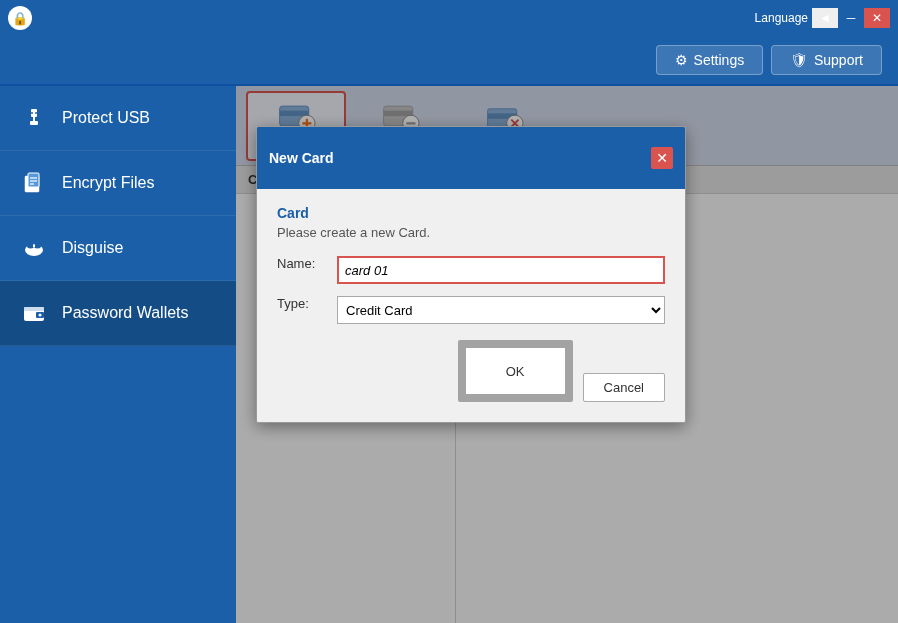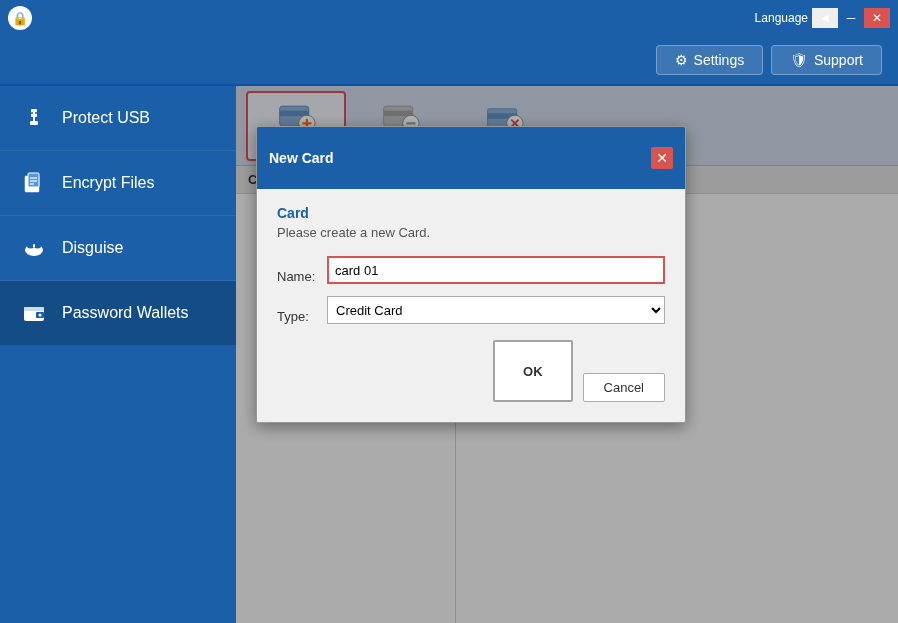--- a/index.html
+++ b/index.html
@@ -228,60 +228,61 @@
       font-weight: 600;
       margin-bottom: 4px;
     }
     .dialog-section-desc {
       color: #555;
       font-size: 13px;
       margin-bottom: 16px;
     }
     .dialog-field {
       display: flex;
-      align-items: flex-end;
+      align-items: flex-start;
       margin-bottom: 12px;
+      gap: 10px;
     }
     .dialog-field label {
       width: 50px;
       font-size: 13px;
       color: #333;
       text-align: left;
     }
     .dialog-field input[type="text"] {
       flex: 1;
       height: 28px;
       border: 2px solid #d9534f;
       padding: 0 6px;
       font-size: 13px;
       outline: none;
+      font-style: italic;
     }
     .dialog-field select {
       flex: 1;
       height: 28px;
       border: 1px solid #aaa;
       padding: 0 4px;
       font-size: 13px;
       background: white;
     }
     .dialog-actions {
       display: flex;
       justify-content: flex-end;
       gap: 10px;
       margin-top: 16px;
     }
     .btn-ok {
       background: white;
-      border: 2px solid #a3a3a3;
+      border: 8px solid #a3a3a3;
       color: #333;
-      padding: 6px 28px;
+      padding: 6px 40px;
       cursor: pointer;
       font-size: 13px;
       border-radius: 2px;
-      font-weight: bold;
     }
     .btn-cancel {
       background: white;
       border: 1px solid #aaa;
       color: #333;
       padding: 6px 20px;
       cursor: pointer;
       font-size: 13px;
       border-radius: 2px;
       margin-top: 33px;

